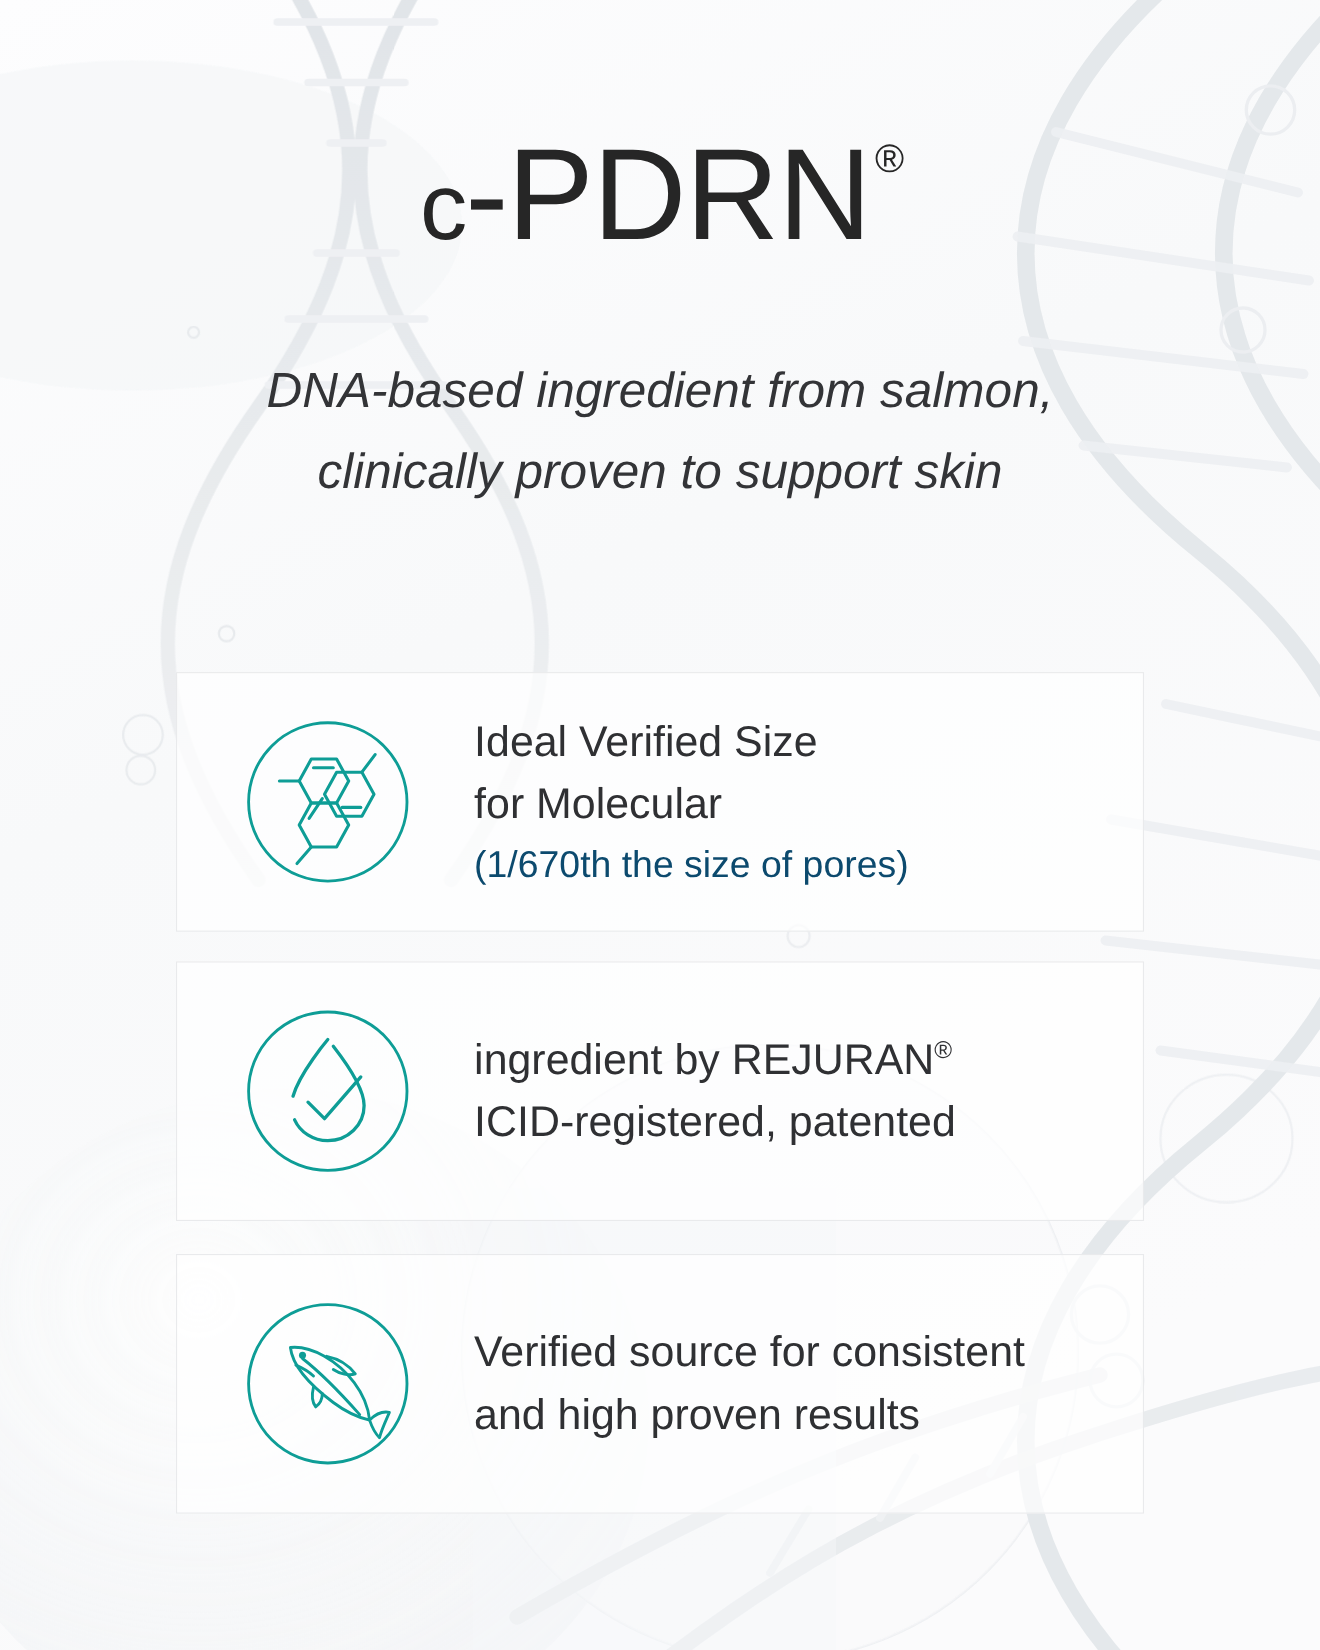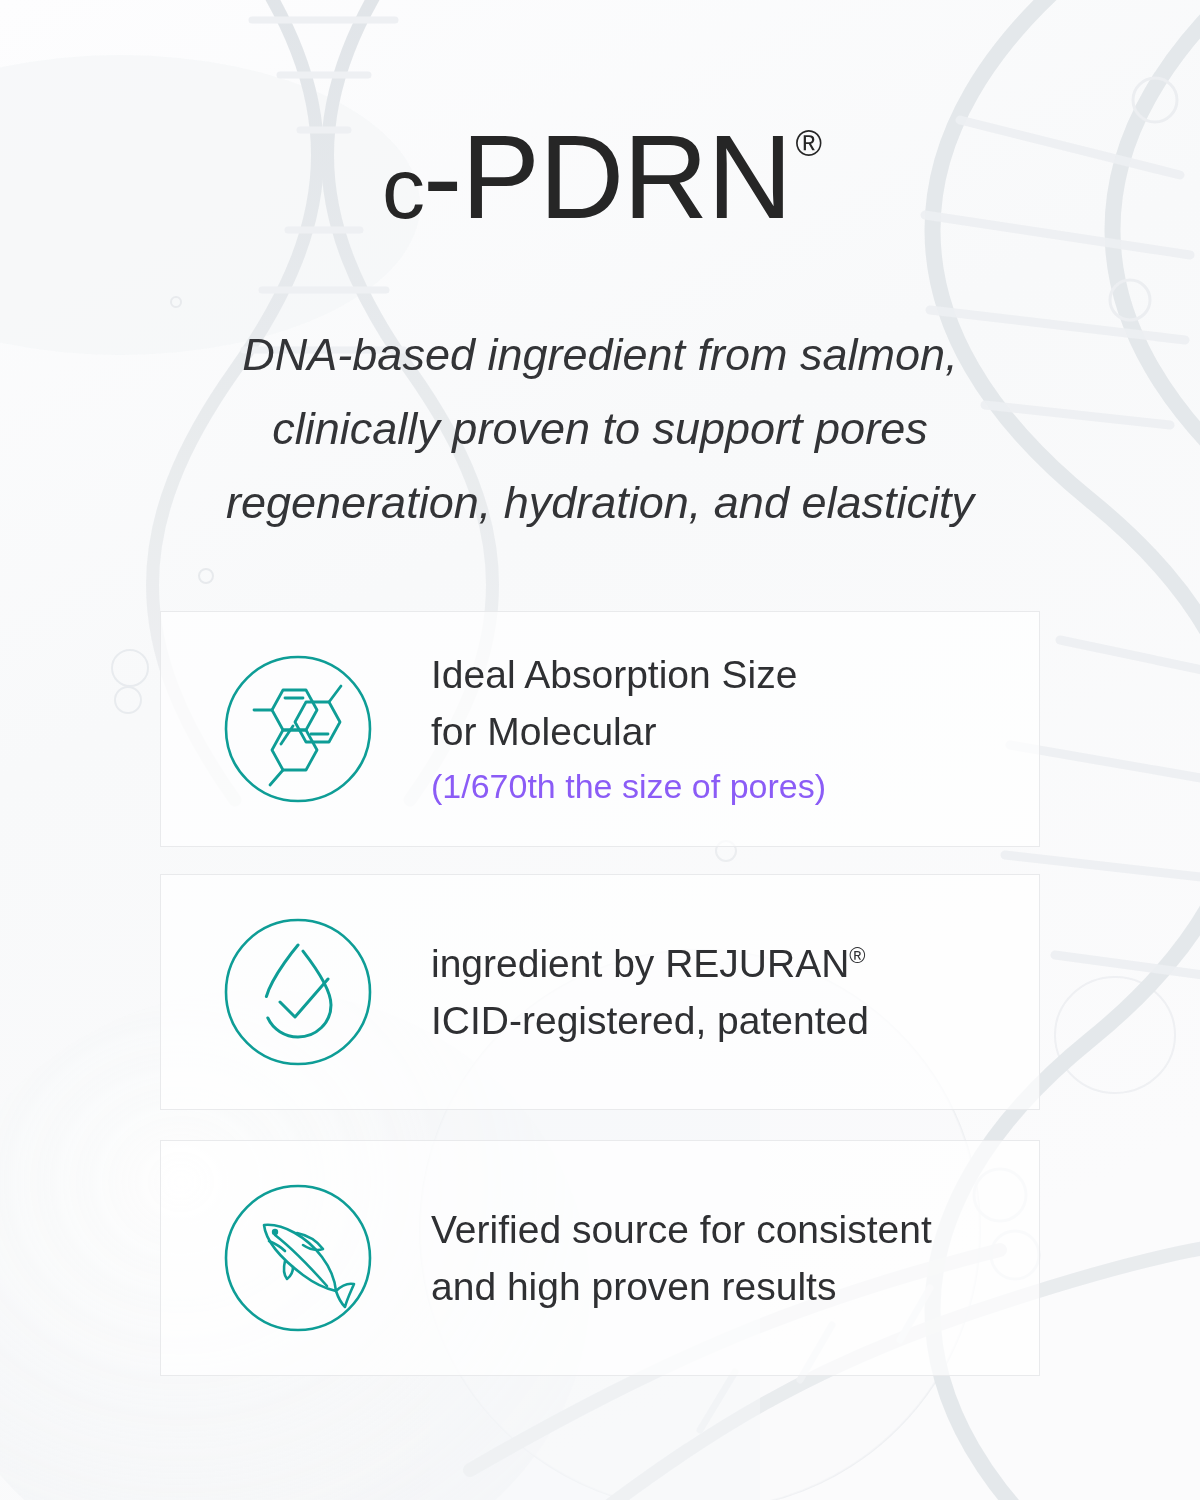--- a/index.html
+++ b/index.html
@@ -101,21 +101,21 @@
     font-weight: 400;
     white-space: nowrap;
   }
   .card-line .reg-sm {
     font-size: 22px;
     vertical-align: super;
     line-height: 1;
   }
   .card-note {
     display: block;
-    color: #8b5cf6;
+    color: #0c4a6e;
     font-size: 34px;
     line-height: 52px;
     font-weight: 400;
     white-space: nowrap;
   }
 </style>
 </head>
 <body>
 
 <svg id="bg-art" viewBox="0 0 1200 1500">
@@ -205,22 +205,21 @@
 </svg>
 
 <div id="content">
 
   <div id="brand-title">
     <span class="lead">c</span><span>-PDRN</span><span class="reg">®</span>
   </div>
 
   <div id="subtitle">
     <span class="sub-line">DNA-based ingredient from salmon,</span>
-    <span class="sub-line">clinically proven to support pores</span>
-    <span class="sub-line">regeneration, hydration, and elasticity</span>
+    <span class="sub-line">clinically proven to support skin</span>
   </div>
 
   <div class="feature-card" id="card-0">
     <svg class="card-icon" viewBox="0 0 150 150">
       <circle cx="75" cy="75" r="72" fill="none" stroke="#0E9D96" stroke-width="2.6"></circle>
       <g fill="none" stroke="#0E9D96" stroke-width="2.8" stroke-linecap="round" stroke-linejoin="round">
 
         <path d="M60 36 L83 36 L94 56 L83 76 L60 76 L49 56 Z"></path>
 
         <path d="M83 48 L106 48 L117 68 L106 88 L83 88 L72 68 Z"></path>
@@ -230,21 +229,21 @@
         <line x1="49" y1="56" x2="31" y2="56"></line>
         <line x1="106" y1="48" x2="118" y2="32"></line>
         <line x1="60" y1="116" x2="47" y2="131"></line>
 
         <line x1="62" y1="44" x2="80" y2="44"></line>
         <line x1="88" y1="80" x2="105" y2="80"></line>
         <line x1="58" y1="90" x2="70" y2="72"></line>
       </g>
     </svg>
     <div class="card-body">
-      <span class="card-line">Ideal Absorption Size</span>
+      <span class="card-line">Ideal Verified Size</span>
       <span class="card-line">for Molecular</span>
       <span class="card-note">(1/670th the size of pores)</span>
     </div>
   </div>
 
   <div class="feature-card" id="card-1">
     <svg class="card-icon" viewBox="0 0 150 150">
       <circle cx="75" cy="75" r="72" fill="none" stroke="#0E9D96" stroke-width="2.6"></circle>
       <g fill="none" stroke="#0E9D96" stroke-width="3" stroke-linecap="round" stroke-linejoin="round">
 

